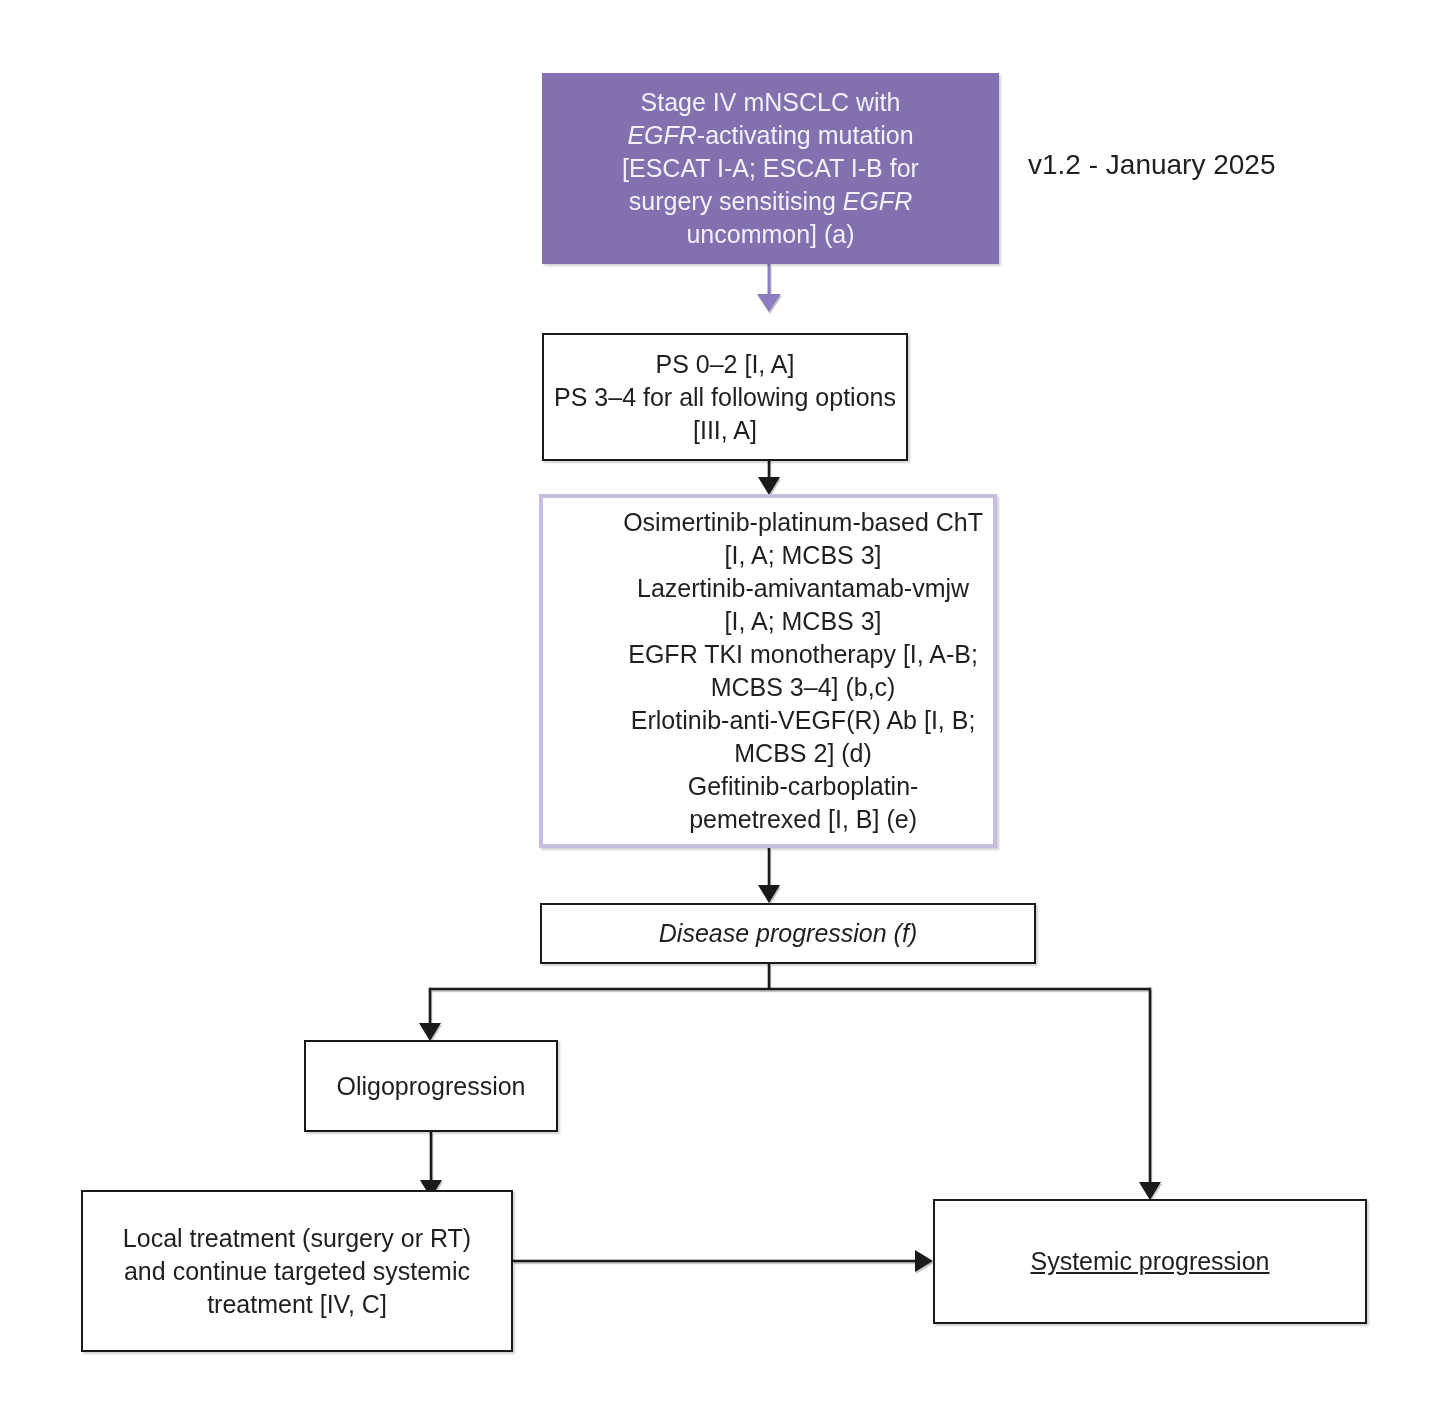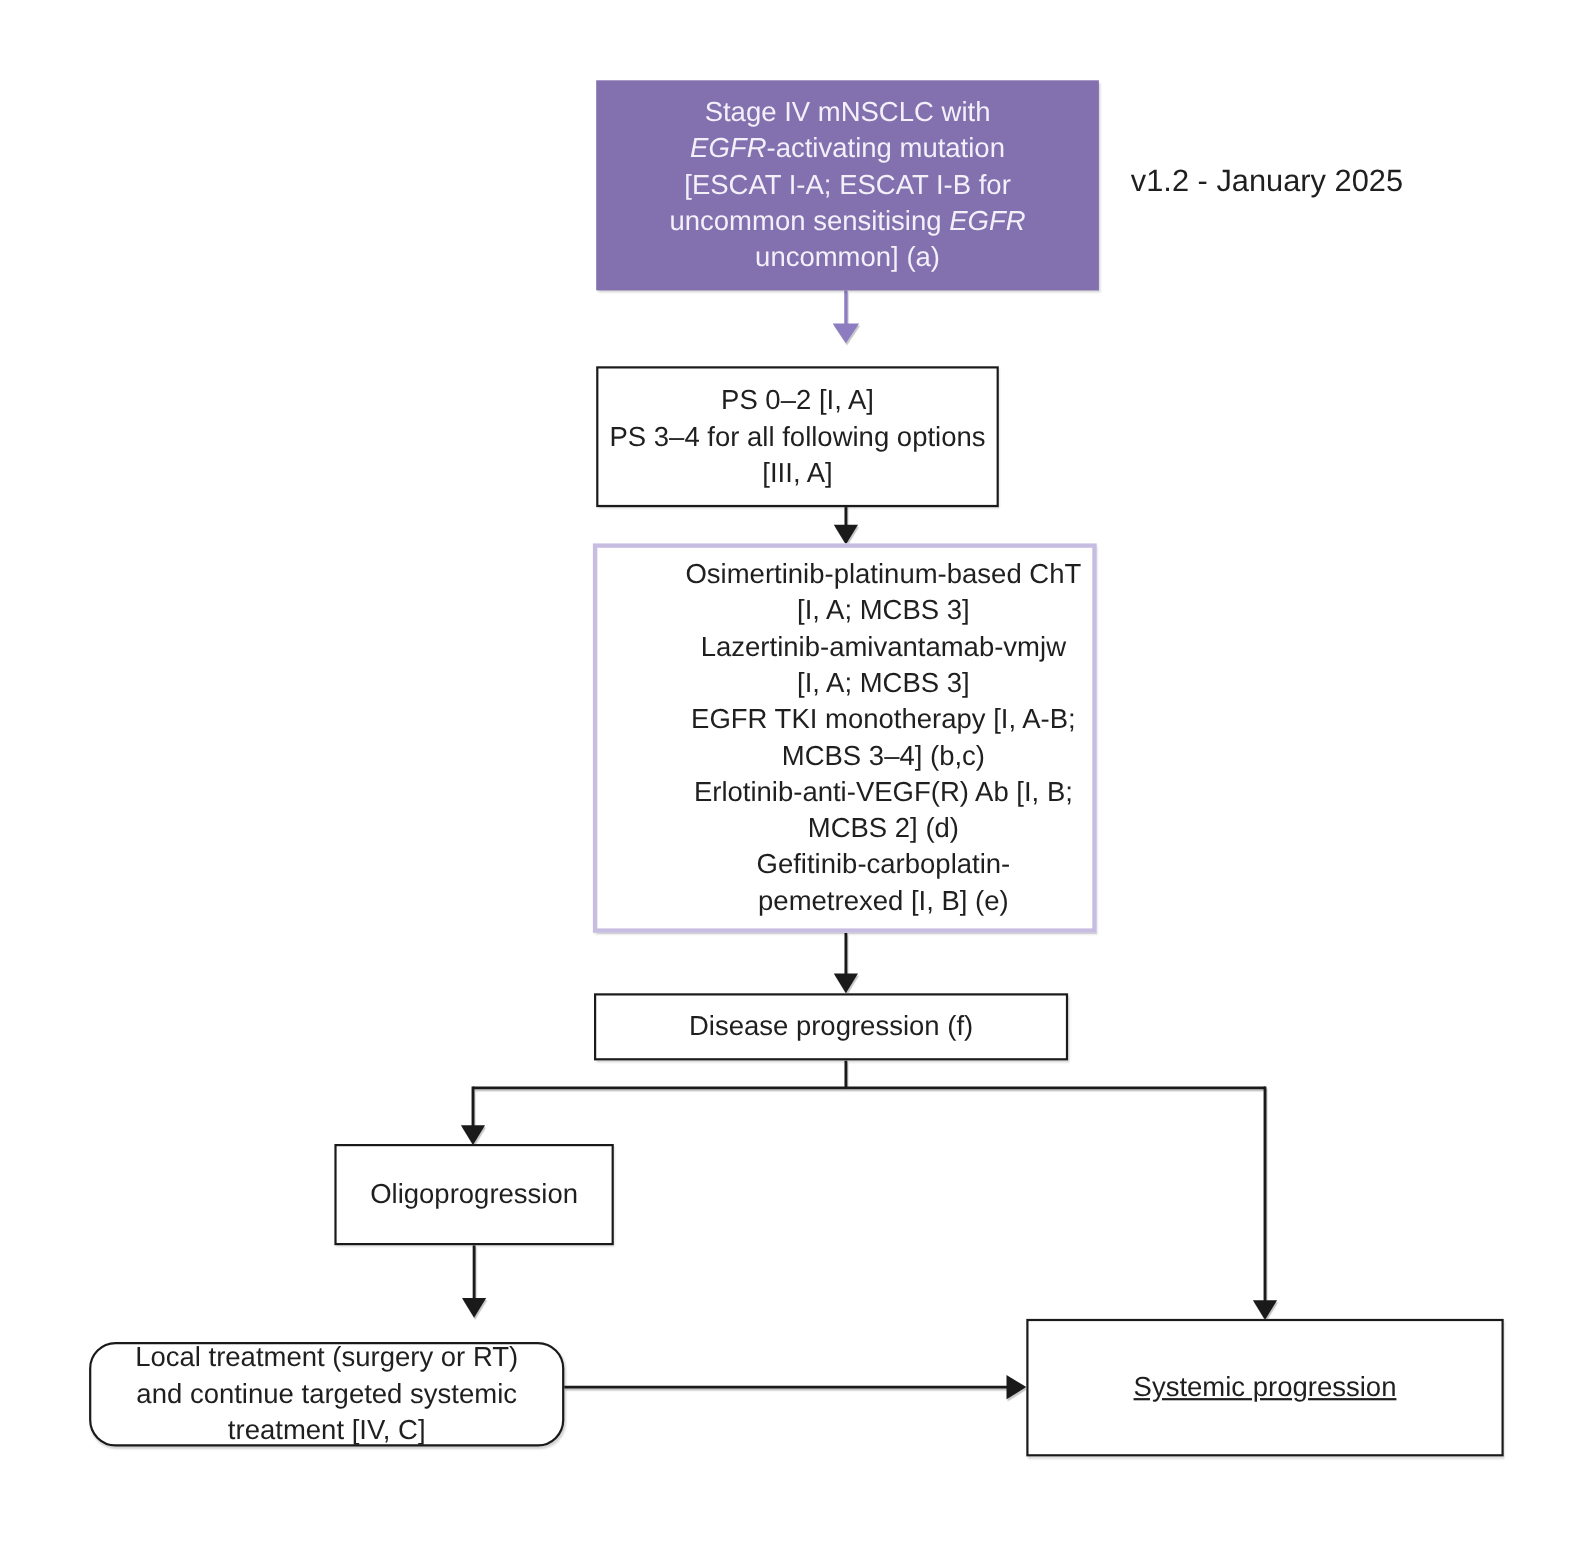--- a/index.html
+++ b/index.html
@@ -103,21 +103,21 @@
     <polygon class="head" points="1139,1182 1161,1182 1150,1200"></polygon>
 
     <line class="line" x1="431" y1="1132" x2="431" y2="1181"></line>
     <polygon class="head" points="420,1180 442,1180 431,1198"></polygon>
 
     <line class="line" x1="513" y1="1261" x2="916" y2="1261"></line>
     <polygon class="head" points="915,1250 915,1272 933,1261"></polygon>
   </svg>
 
   <div class="node node-start" style="left:542px; top:73px; width:457px; height:191px;">
-    <div class="label"><span>Stage IV mNSCLC with</span><br><i>EGFR</i><span>-activating mutation</span><br><span>[ESCAT I-A; ESCAT I-B for</span><br><span>uncommon sensitising </span><i>EGFR</i><br><span>uncommon] (a)</span></div>
+    <div class="label"><span>Stage IV mNSCLC with</span><br><i>EGFR</i><span>-activating mutation</span><br><span>[ESCAT I-A; ESCAT I-B for</span><br><span>surgery sensitising </span><i>EGFR</i><br><span>uncommon] (a)</span></div>
   </div>
 
   <div class="version">v1.2 - January 2025</div>
 
   <div class="node" style="left:542px; top:311px; width:366px; height:128px;margin-top:22px;">
     <div class="label">PS 0–2 [I, A]
 PS 3–4 for all following options
 [III, A]</div>
   </div>
 
@@ -127,29 +127,29 @@
 Lazertinib-amivantamab-vmjw
 [I, A; MCBS 3]
 EGFR TKI monotherapy [I, A-B;
 MCBS 3–4] (b,c)
 Erlotinib-anti-VEGF(R) Ab [I, B;
 MCBS 2] (d)
 Gefitinib-carboplatin-
 pemetrexed [I, B] (e)</div>
   </div>
 
-  <div class="node" style="left:540px; top:903px; width:431px; height:61px;">
+  <div class="node" style="left:540px; top:903px; width:496px; height:61px;font-style:italic;">
     <div class="label">Disease progression (f)</div>
   </div>
 
   <div class="node" style="left:304px; top:1040px; width:254px; height:92px;">
     <div class="label">Oligoprogression</div>
   </div>
 
-  <div class="node" style="left:81px; top:1220px; width:432px; height:95px;border-radius:24px;">
+  <div class="node" style="left:81px; top:1190px; width:432px; height:162px;">
     <div class="label">Local treatment (surgery or RT)
 and continue targeted systemic
 treatment [IV, C]</div>
   </div>
 
   <div class="node" style="left:933px; top:1199px; width:434px; height:125px;text-decoration:underline;">
     <div class="label">Systemic progression</div>
   </div>
 
 </div>

